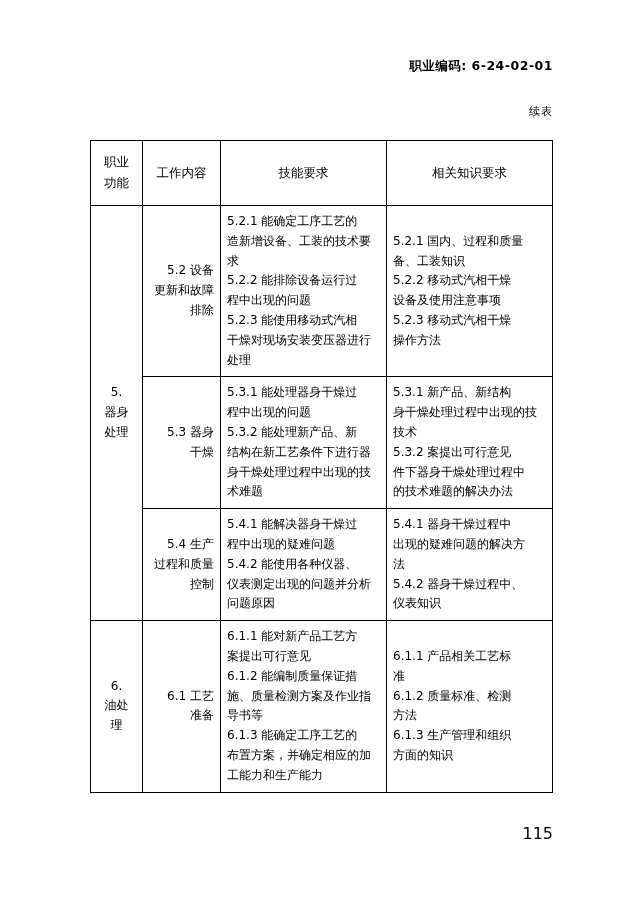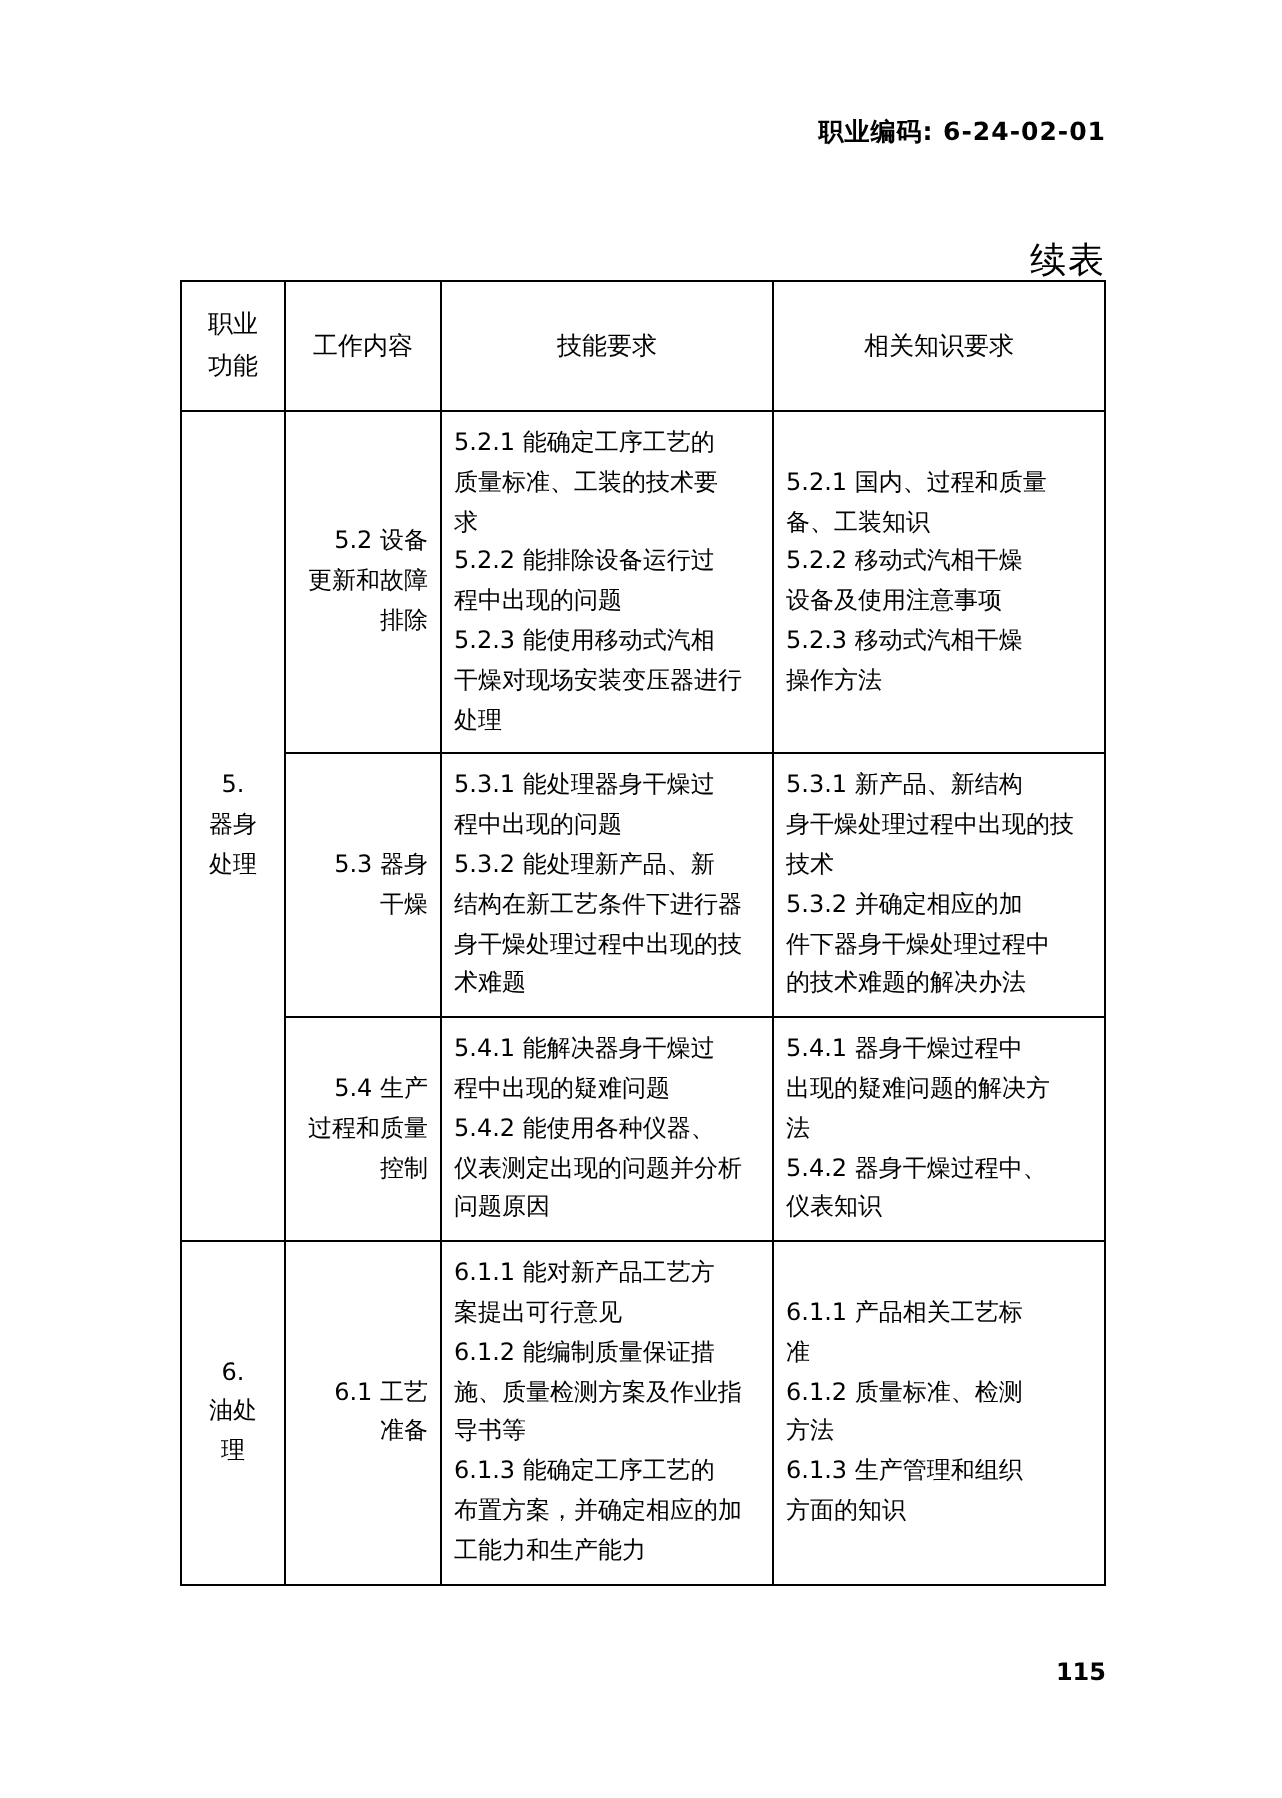--- a/index.html
+++ b/index.html
@@ -26,23 +26,23 @@
     position: absolute;
     top: 58px;
     right: 88px;
     font-size: 12.5px;
     font-weight: bold;
     letter-spacing: 0.5px;
     white-space: nowrap;
   }
   .continued {
     position: absolute;
-    top: 118px;
+    top: 104px;
     right: 88px;
-    font-size: 18px;
+    font-size: 11px;
     letter-spacing: 1px;
     white-space: nowrap;
   }
   table.main {
     position: absolute;
     top: 140px;
     left: 90px;
     width: 462px;
     border-collapse: collapse;
     table-layout: fixed;
@@ -84,22 +84,21 @@
     display: block;
     text-indent: 0;
   }
   .skill-cell .item, .know-cell .item {
     margin: 0;
   }
   .page-number {
     position: absolute;
     right: 88px;
     bottom: 56px;
-    font-size: 12px;
-    font-weight: bold;
+    font-size: 16px;
   }
 </style>
 </head>
 <body>
 
 <div class="page">
 
   <div class="header-code">职业编码: 6-24-02-01</div>
   <div class="continued">续表</div>
 
@@ -129,21 +128,21 @@
           <span class="item">器身</span>
           <span class="item">处理</span>
         </td>
         <td class="work-cell">
           <span class="item">5.2 设备</span>
           <span class="item">更新和故障</span>
           <span class="item">排除</span>
         </td>
         <td class="skill-cell cell-left">
           <span class="item">5.2.1 能确定工序工艺的</span>
-          <span class="item">质量标准、工装的技术要</span>
+          <span class="item">造新增设备、工装的技术要</span>
           <span class="item">求</span>
           <span class="item">5.2.2 能排除设备运行过</span>
           <span class="item">程中出现的问题</span>
           <span class="item">5.2.3 能使用移动式汽相</span>
           <span class="item">干燥对现场安装变压器进行</span>
           <span class="item">处理</span>
         </td>
         <td class="know-cell cell-left">
           <span class="item">5.2.1 国内、过程和质量</span>
           <span class="item">备、工装知识</span>
@@ -164,21 +163,21 @@
           <span class="item">程中出现的问题</span>
           <span class="item">5.3.2 能处理新产品、新</span>
           <span class="item">结构在新工艺条件下进行器</span>
           <span class="item">身干燥处理过程中出现的技</span>
           <span class="item">术难题</span>
         </td>
         <td class="know-cell cell-left">
           <span class="item">5.3.1 新产品、新结构</span>
           <span class="item">身干燥处理过程中出现的技</span>
           <span class="item">技术</span>
-          <span class="item">5.3.2 并确定相应的加</span>
+          <span class="item">5.3.2 案提出可行意见</span>
           <span class="item">件下器身干燥处理过程中</span>
           <span class="item">的技术难题的解决办法</span>
         </td>
       </tr>
 
       <tr>
         <td class="work-cell">
           <span class="item">5.4 生产</span>
           <span class="item">过程和质量</span>
           <span class="item">控制</span>

